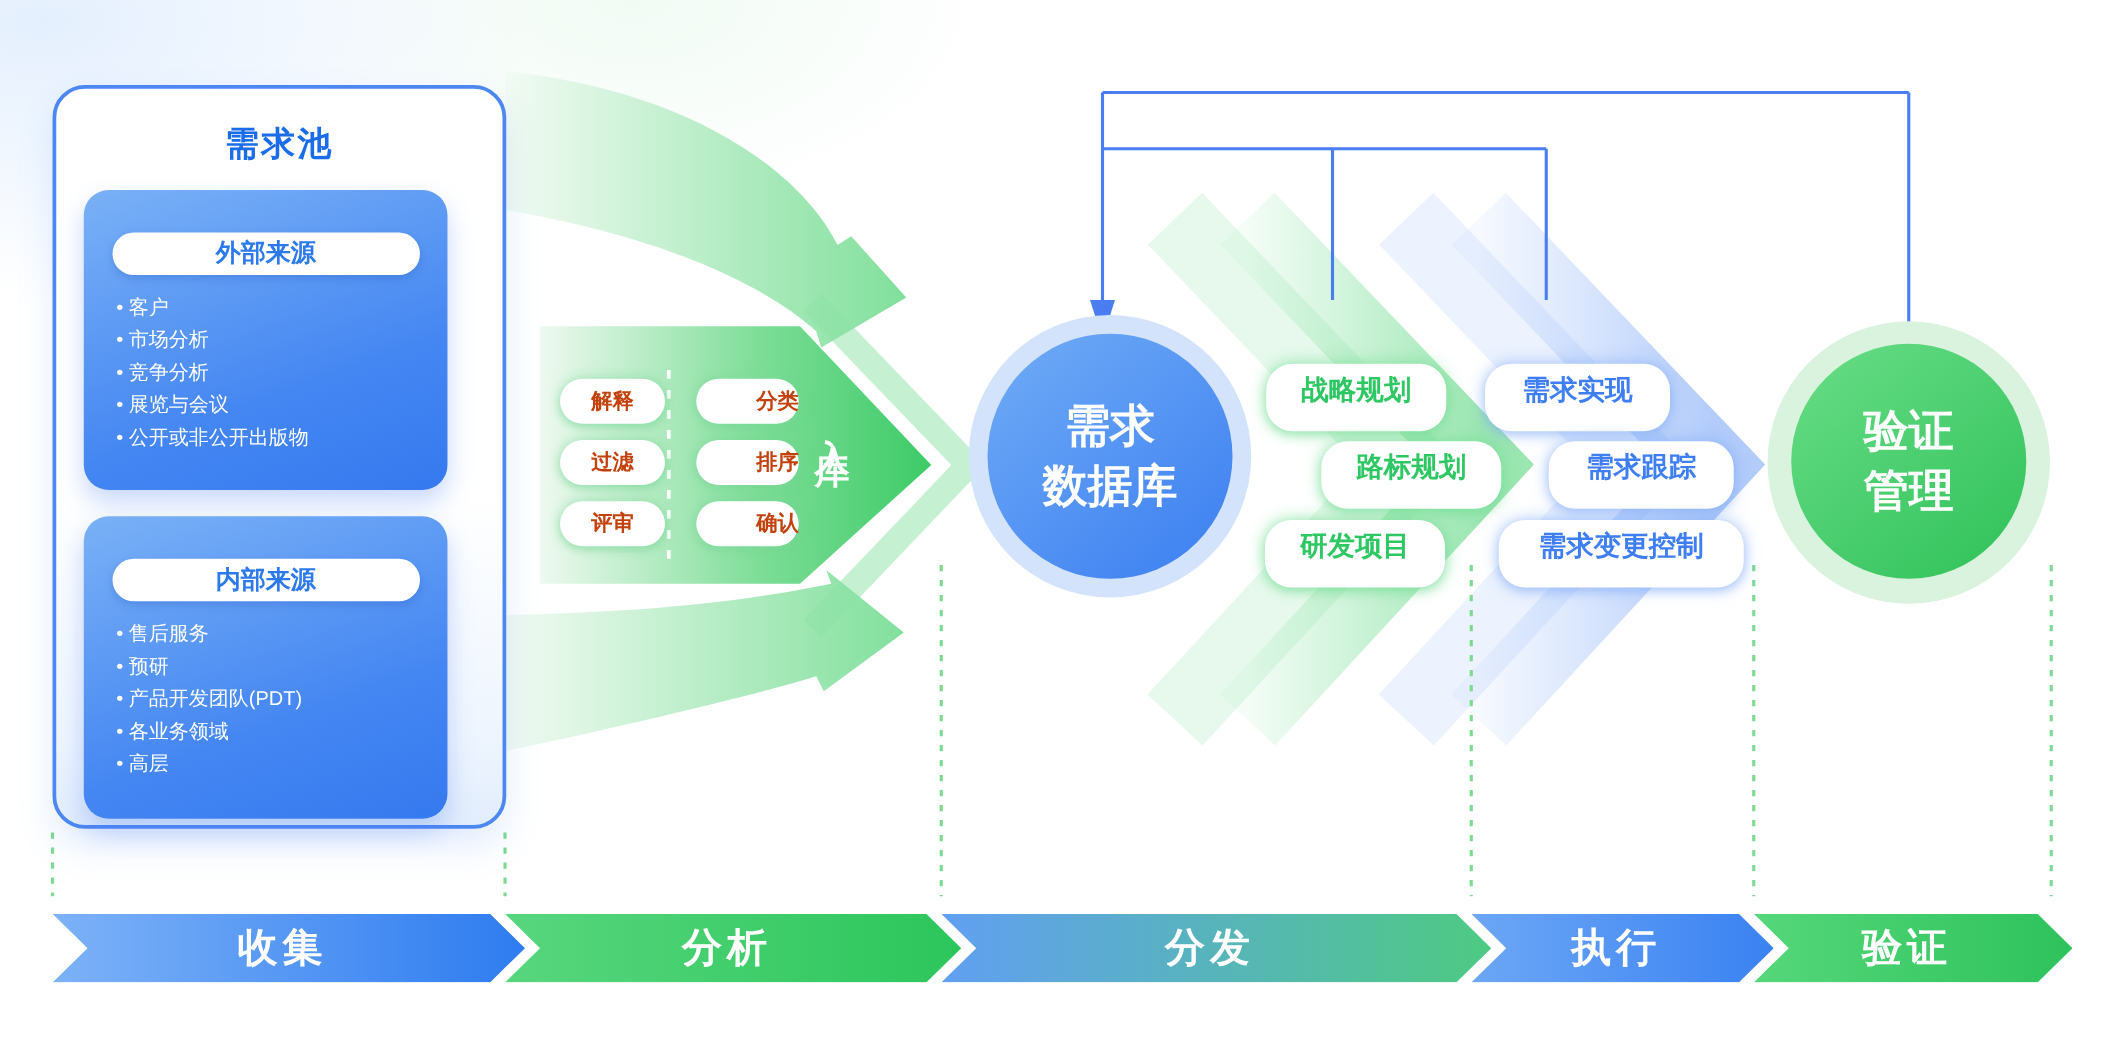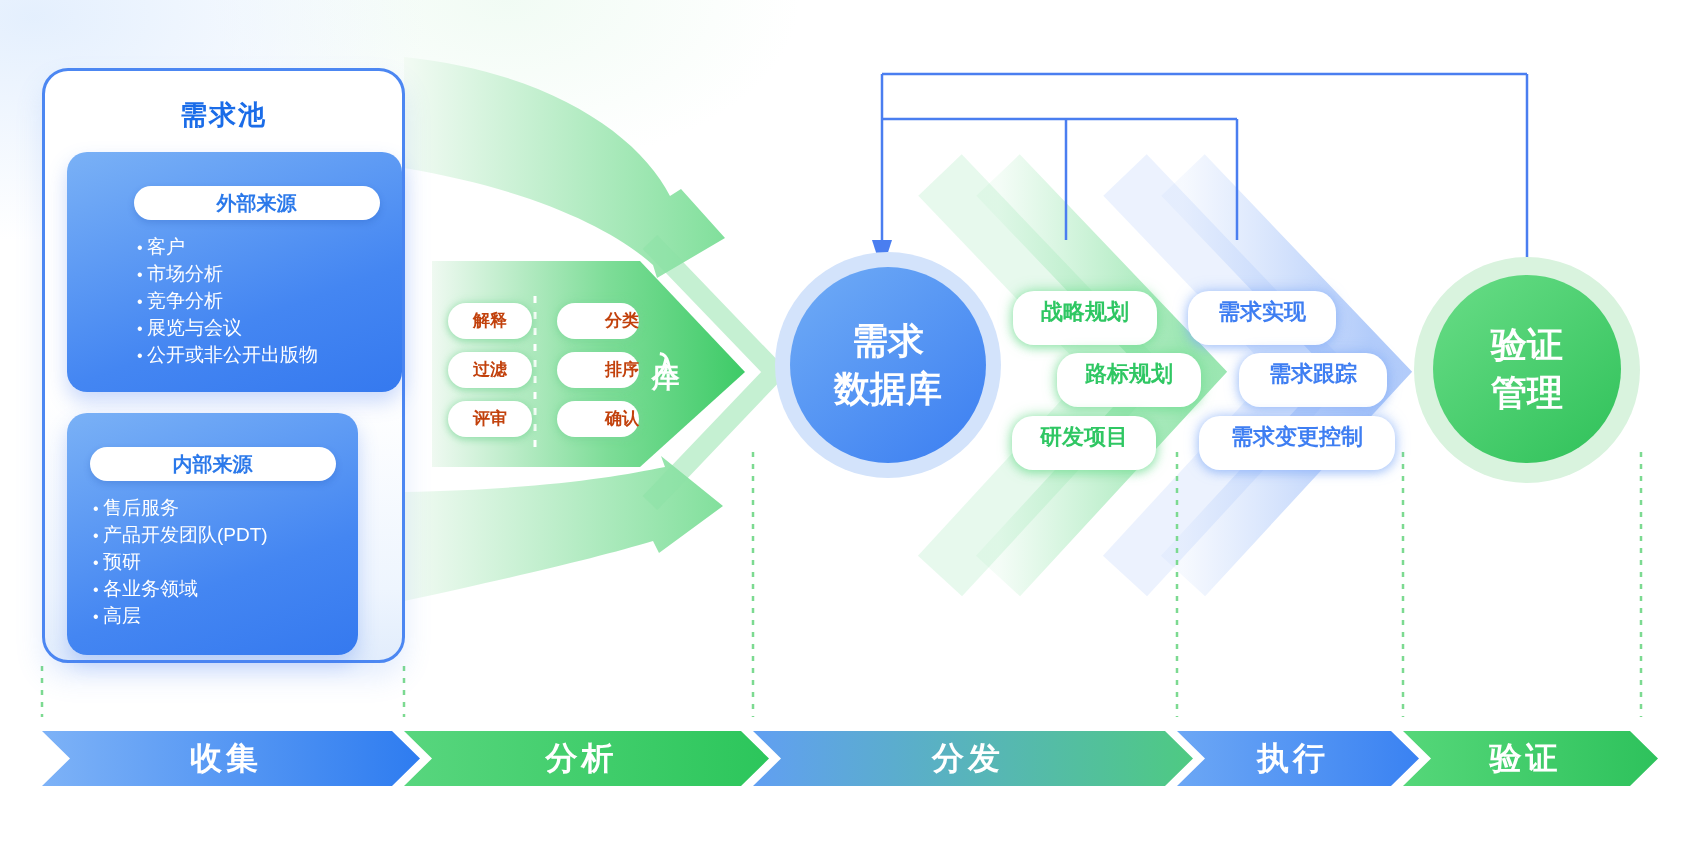--- a/index.html
+++ b/index.html
@@ -19,28 +19,28 @@
     border:3px solid #4c87f2;border-radius:26px;z-index:3;
     background:linear-gradient(180deg,#ffffff 55%,#eef5fe 88%,#e2edfc 100%);
     box-shadow:0 14px 28px rgba(90,140,240,.16);
   }
   .pool-title{margin-top:26px;text-align:center;font-size:27px;font-weight:bold;color:#1a6ce8;letter-spacing:2px;}
   .src-card{
     position:absolute;left:22px;width:291px;border-radius:20px;
     background:linear-gradient(160deg,#7ab1f6 0%,#4486f2 65%,#3579ef 100%);
     box-shadow:0 10px 20px rgba(66,120,240,.28);
   }
-  .src-card.c1{top:81px;height:240px;padding-left:44px;}
+  .src-card.c1{top:81px;height:240px;}
   .src-card.c2{top:342px;height:242px;}
   .src-header{
     width:246px;height:34px;margin:34px auto 0;background:#fff;border-radius:17px;
     text-align:center;line-height:34px;color:#2b79ea;font-size:20px;font-weight:bold;
     box-shadow:0 3px 7px rgba(20,70,170,.22);
   }
-  .src-list{margin:14px 0 0 26px;padding:0;list-style:none;color:#fff;font-size:19px;line-height:26px;}
+  .src-list{margin:14px 0 0 26px;padding:0;list-style:none;color:#fff;font-size:16px;line-height:26px;}
   .src-list li::before{content:"• ";font-size:16px;}
 
   
   .pill-mid{
     position:absolute;height:36px;border-radius:18px;background:#fff;color:#c2410c;
     font-size:17px;font-weight:bold;text-align:center;line-height:36px;z-index:4;
     box-shadow:0 0 10px rgba(120,215,150,.6),0 3px 6px rgba(120,215,150,.4);
   }
   .pm-l{left:448px;width:84px;}
   .pm-r{left:557px;width:82px;text-align:right;}
@@ -158,22 +158,22 @@
         <li>竞争分析</li>
         <li>展览与会议</li>
         <li>公开或非公开出版物</li>
       </ul>
     </div>
 
     <div class="src-card c2">
       <div class="src-header">内部来源</div>
       <ul class="src-list">
         <li>售后服务</li>
+        <li>预研</li>
         <li>产品开发团队(PDT)</li>
-        <li>预研</li>
         <li>各业务领域</li>
         <li>高层</li>
       </ul>
     </div>
   </div>
 
   <div class="pill-mid pm-l row1">解释</div>
   <div class="pill-mid pm-l row2">过滤</div>
   <div class="pill-mid pm-l row3">评审</div>
   <div class="pill-mid pm-r row1">分类</div>

